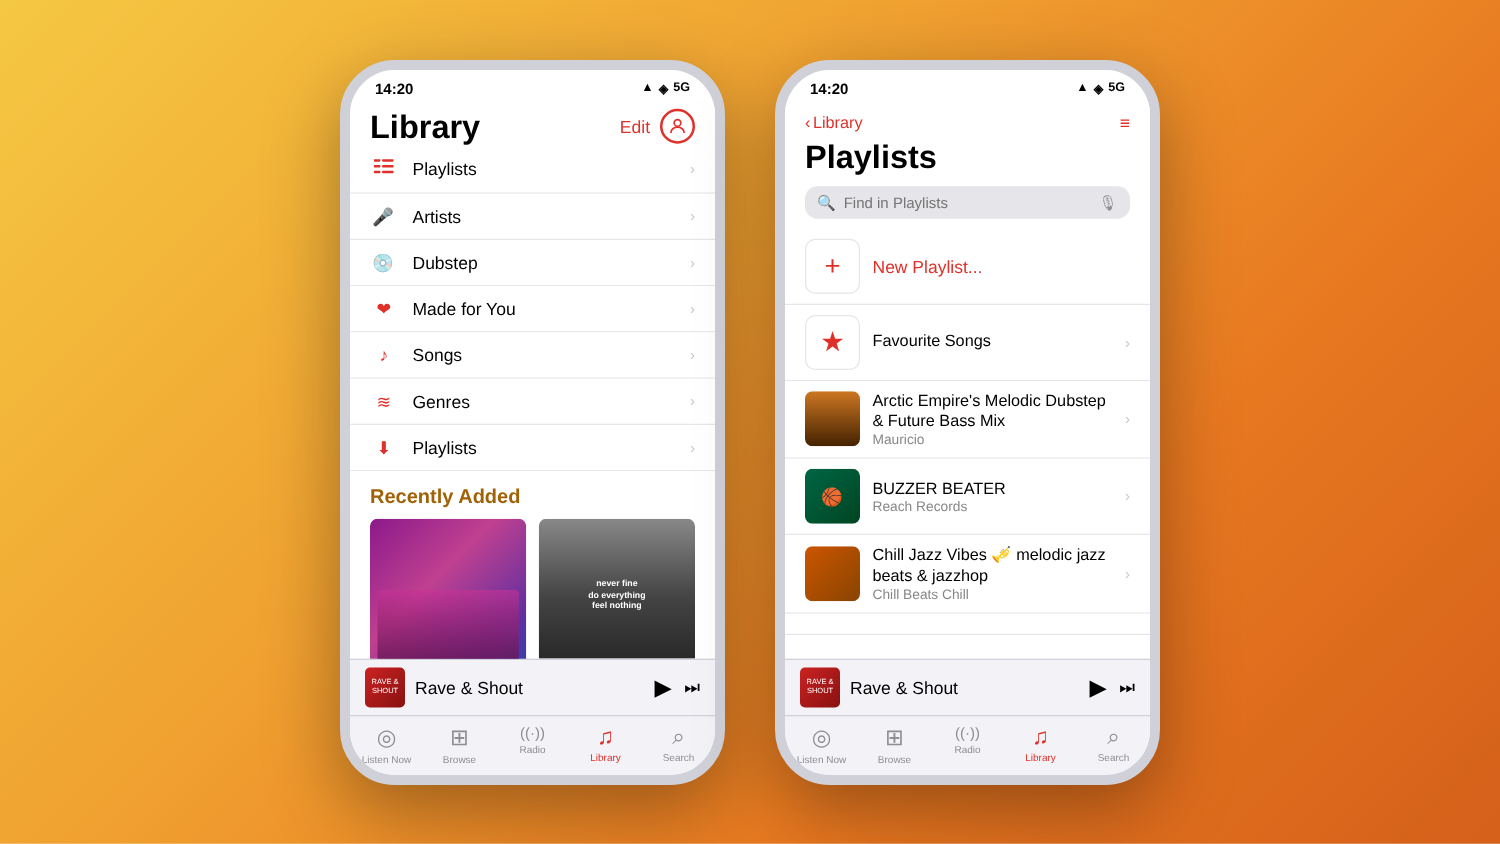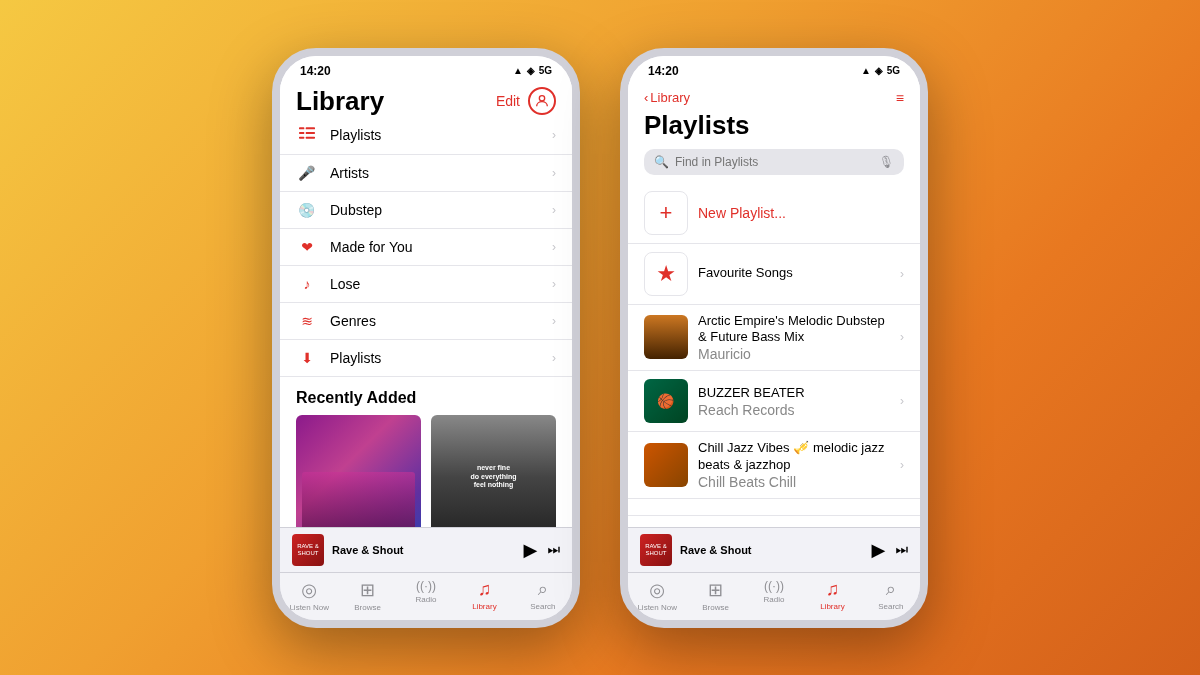--- a/index.html
+++ b/index.html
@@ -102,21 +102,21 @@
       font-size: 12px;
     }
 
     .recently-added {
       padding: 12px 16px 6px;
       background: white;
     }
     .recently-added-title {
       font-size: 16px;
       font-weight: 700;
-      color: #000000;
+      color: #a16207;
       margin-bottom: 8px;
     }
     .album-row {
       display: flex;
       gap: 10px;
     }
     .album-card {
       flex: 1;
     }
     .album-art {
@@ -175,22 +175,22 @@
       align-items: center;
       justify-content: center;
       font-size: 8px;
       color: white;
     }
     .mini-player-info {
       flex: 1;
       min-width: 0;
     }
     .mini-player-title {
-      font-size: 11px;
-      font-weight: 700;
+      font-size: 14px;
+      font-weight: 400;
       color: #000;
       white-space: nowrap;
       overflow: hidden;
       text-overflow: ellipsis;
     }
     .mini-player-controls {
       display: flex;
       gap: 10px;
       align-items: center;
     }
@@ -348,21 +348,21 @@
     }
 
     .pl-item-info { flex: 1; min-width: 0; }
     .pl-item-name {
       font-size: 13px;
       color: #000;
       font-weight: 500;
       line-height: 1.3;
     }
     .pl-item-sub {
-      font-size: 14px;
+      font-size: 11px;
       color: #888;
     }
     .pl-chevron { color: #c7c7cc; font-size: 12px; }
 
     
     .red-dot {
       width: 8px;
       height: 8px;
       background: #e0302a;
       border-radius: 50%;
@@ -438,21 +438,21 @@
       </div>
 
       <div class="lib-item">
         <span class="lib-item-icon" style="color:#e0302a">❤</span>
         <span class="lib-item-label">Made for You</span>
         <span class="lib-item-chevron">›</span>
       </div>
 
       <div class="lib-item">
         <span class="lib-item-icon" style="color:#e0302a">♪</span>
-        <span class="lib-item-label">Lose</span>
+        <span class="lib-item-label">Songs</span>
         <span class="lib-item-chevron">›</span>
       </div>
 
       <div class="lib-item">
         <span class="lib-item-icon" style="color:#e0302a">≋</span>
         <span class="lib-item-label">Genres</span>
         <span class="lib-item-chevron">›</span>
       </div>
 
       <div class="lib-item">

